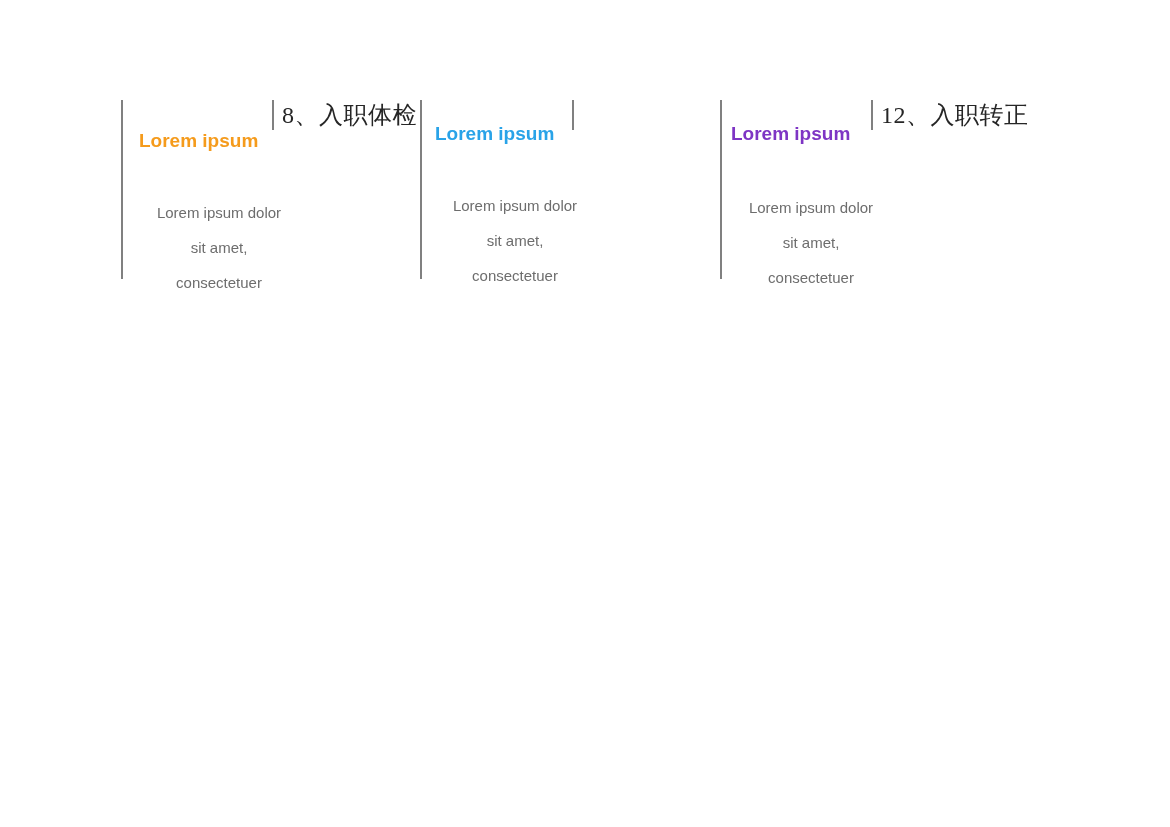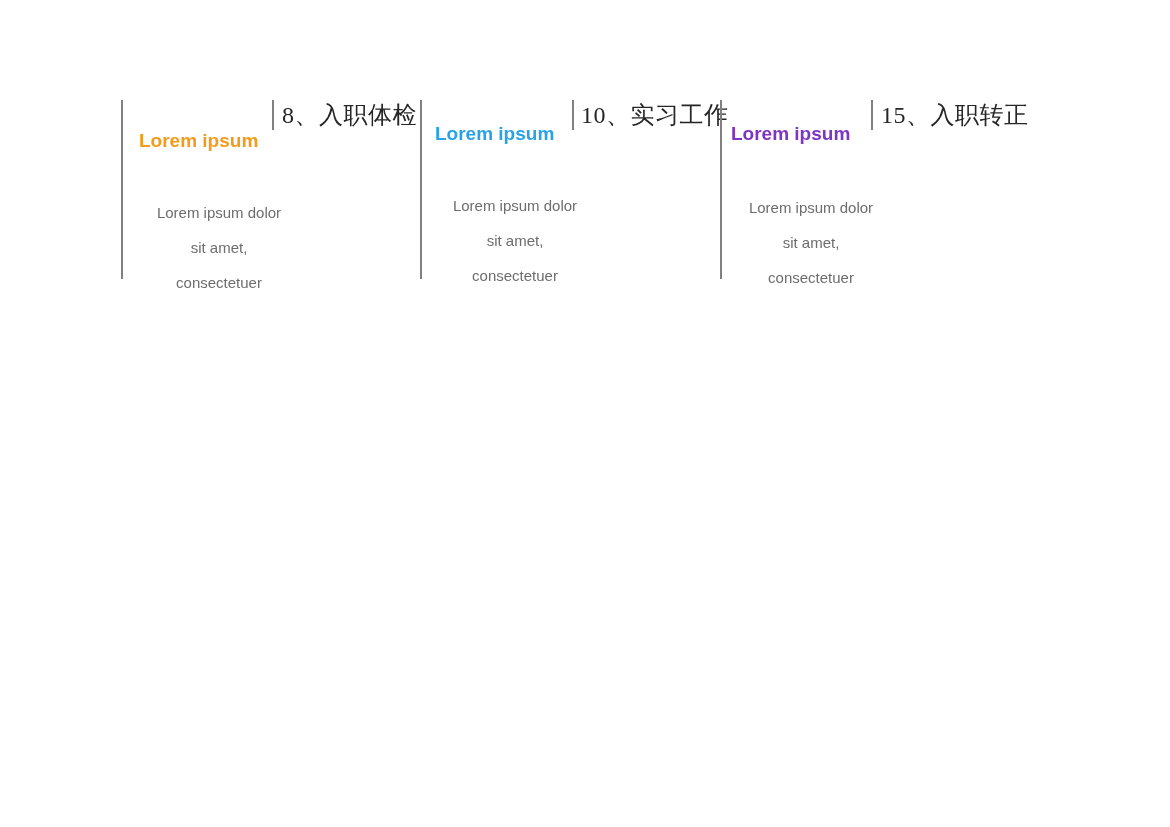--- a/index.html
+++ b/index.html
@@ -118,33 +118,32 @@
     <div class="step-body" style="color: rgb(109, 109, 109);">
       <span class="line">Lorem ipsum dolor</span>
       <span class="line">sit amet,</span>
       <span class="line">consectetuer</span>
     </div>
   </div>
 
   <div class="step step-2">
     <div class="step-rule" style="background: rgb(128, 128, 128);"></div>
     <div class="caption-rule" style="background: rgb(128, 128, 128);"></div>
-    <div class="caption" style="color: rgb(38, 38, 38);">10、实习工作</div>
     <div class="step-heading" style="color: rgb(41, 163, 232);">Lorem ipsum</div>
     <div class="step-body" style="color: rgb(109, 109, 109);">
       <span class="line">Lorem ipsum dolor</span>
       <span class="line">sit amet,</span>
       <span class="line">consectetuer</span>
     </div>
   </div>
 
   <div class="step step-3">
     <div class="step-rule" style="background: rgb(128, 128, 128);"></div>
     <div class="caption-rule" style="background: rgb(128, 128, 128);"></div>
-    <div class="caption" style="color: rgb(38, 38, 38);">15、入职转正</div>
+    <div class="caption" style="color: rgb(38, 38, 38);">12、入职转正</div>
     <div class="step-heading" style="color: rgb(126, 53, 196);">Lorem ipsum</div>
     <div class="step-body" style="color: rgb(109, 109, 109);">
       <span class="line">Lorem ipsum dolor</span>
       <span class="line">sit amet,</span>
       <span class="line">consectetuer</span>
     </div>
   </div>
 
 </div>
 

